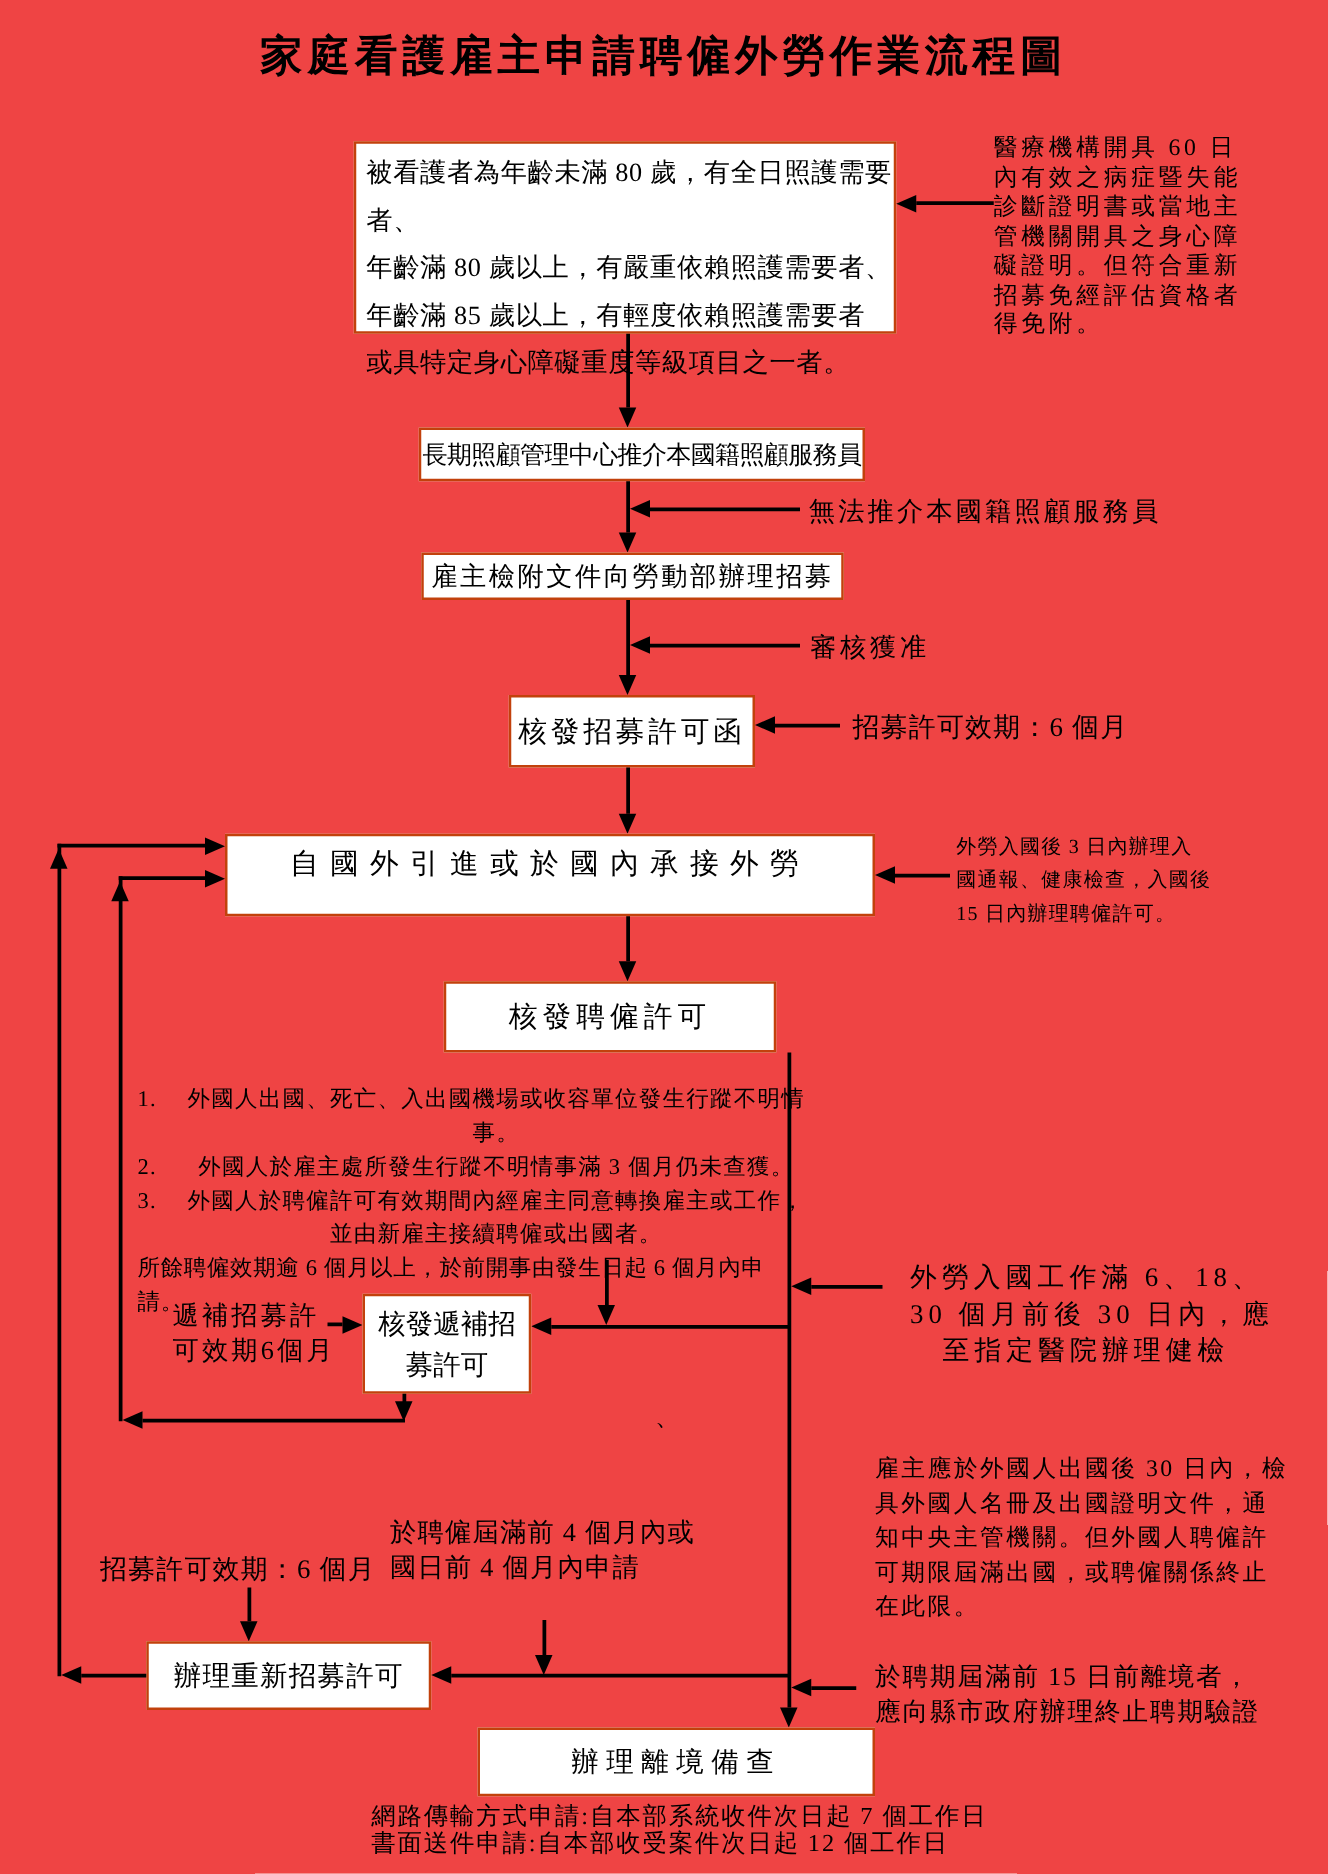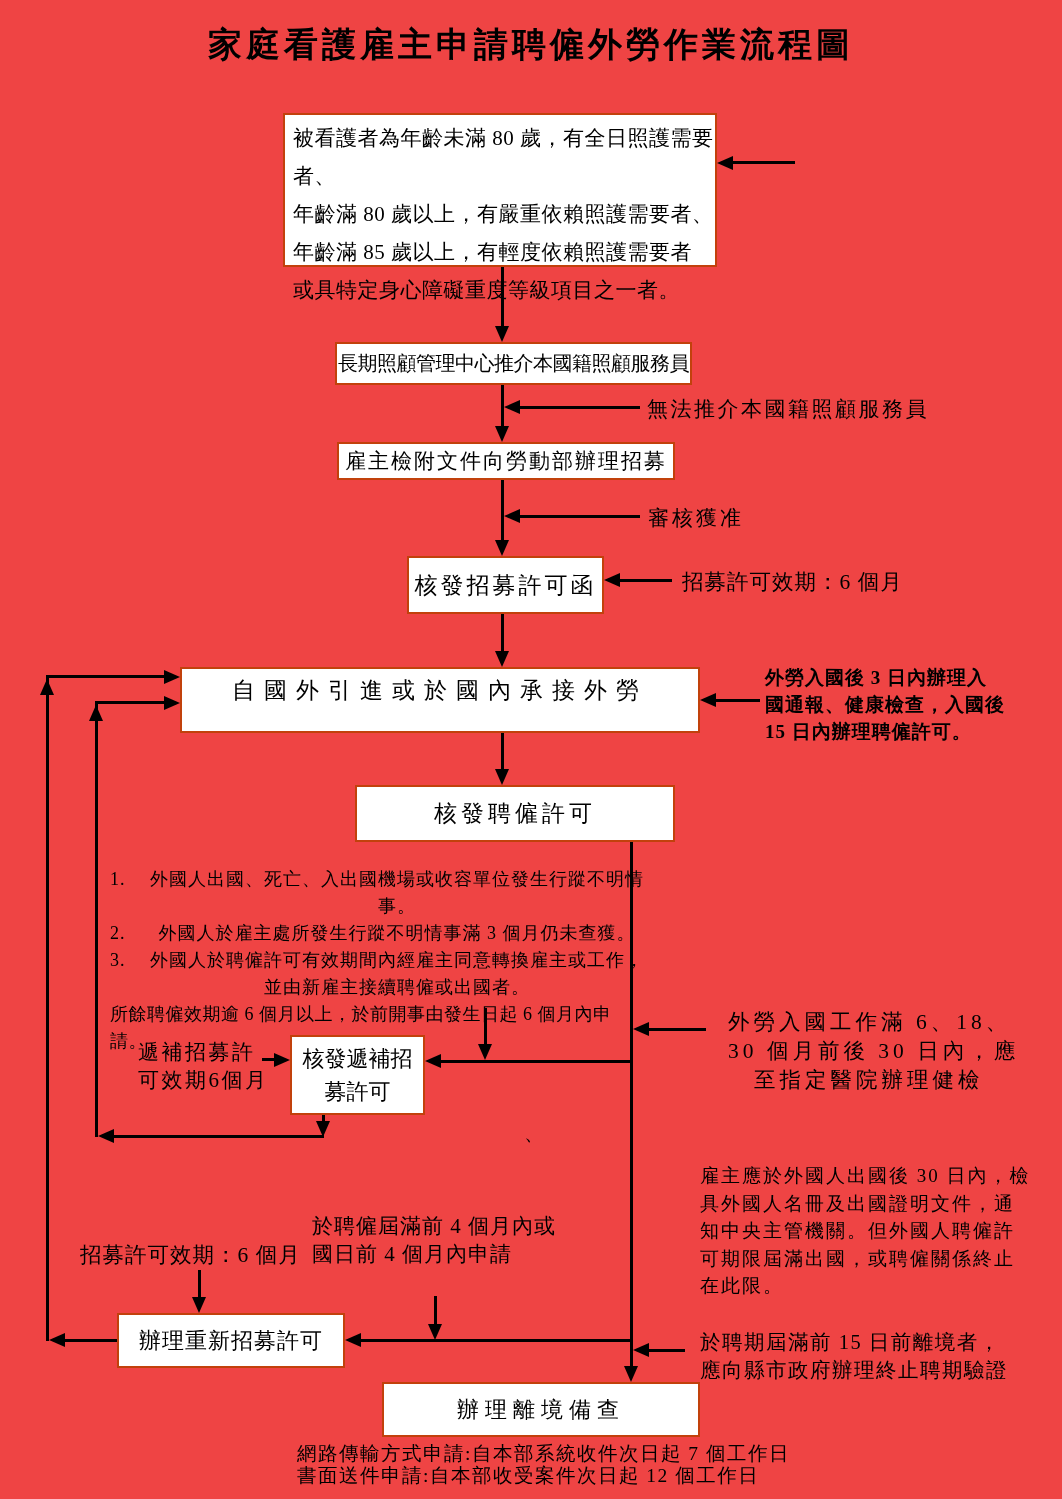--- a/index.html
+++ b/index.html
@@ -34,20 +34,29 @@
 
   <div class="box" style="left:283px;top:113px;width:434px;height:154px;">
     <div class="b1text">
       <div>被看護者為年齡未滿 80 歲，有全日照護需要者、</div>
       <div>年齡滿 80 歲以上，有嚴重依賴照護需要者、</div>
       <div>年齡滿 85 歲以上，有輕度依賴照護需要者</div>
       <div>或具特定身心障礙重度等級項目之一者。</div>
     </div>
   </div>
 
+  <div class="note" style="left:795px;top:107px;font-size:19px;line-height:23.5px;letter-spacing:3px;">
+    <div>醫療機構開具 60 日</div>
+    <div>內有效之病症暨失能</div>
+    <div>診斷證明書或當地主</div>
+    <div>管機關開具之身心障</div>
+    <div>礙證明。但符合重新</div>
+    <div>招募免經評估資格者</div>
+    <div>得免附。</div>
+  </div>
 
   <div class="hl" style="left:733px;top:161px;width:62px;"></div>
   <div class="ah ah-left" style="left:717px;top:156px;"></div>
 
   <div class="vl" style="left:501px;top:267px;height:59px;"></div>
   <div class="ah ah-down" style="left:495px;top:326px;"></div>
 
   <div class="box center" style="left:335px;top:342px;width:357px;height:43px;font-size:20px;letter-spacing:-0.5px;">
     <span>長期照顧管理中心推介本國籍照顧服務員</span>
   </div>
@@ -82,42 +91,42 @@
     <div>招募許可效期：6 個月</div>
   </div>
 
   <div class="vl" style="left:501px;top:614px;height:37px;"></div>
   <div class="ah ah-down" style="left:495px;top:651px;"></div>
 
   <div class="box" style="left:180px;top:667px;width:520px;height:66px;font-size:23px;letter-spacing:9px;text-align:center;padding-top:6px;">
     <span>自國外引進或於國內承接外勞</span>
   </div>
 
-  <div class="note" style="left:765px;top:664px;font-size:19px;line-height:27px;letter-spacing:1px;font-weight:bold;">
+  <div class="note" style="left:765px;top:664px;font-size:16px;line-height:27px;letter-spacing:1px;">
     <div>外勞入國後 3 日內辦理入</div>
     <div>國通報、健康檢查，入國後</div>
     <div>15 日內辦理聘僱許可。</div>
   </div>
   <div class="hl" style="left:716px;top:699px;width:44px;"></div>
   <div class="ah ah-left" style="left:700px;top:693px;"></div>
 
   <div class="vl" style="left:46px;top:675px;height:666px;"></div>
   <div class="hl" style="left:46px;top:675px;width:118px;"></div>
   <div class="ah ah-right" style="left:164px;top:670px;"></div>
   <div class="ah ah-up" style="left:40px;top:679px;"></div>
 
   <div class="vl" style="left:95px;top:701px;height:436px;"></div>
   <div class="hl" style="left:95px;top:701px;width:69px;"></div>
   <div class="ah ah-right" style="left:164px;top:696px;"></div>
   <div class="ah ah-up" style="left:89px;top:705px;"></div>
 
   <div class="vl" style="left:501px;top:733px;height:36px;"></div>
   <div class="ah ah-down" style="left:495px;top:769px;"></div>
 
-  <div class="box center" style="left:355px;top:785px;width:320px;height:57px;font-size:23px;letter-spacing:4px;">
+  <div class="box center" style="left:355px;top:785px;width:266px;height:57px;font-size:23px;letter-spacing:4px;">
     <span>核發聘僱許可</span>
   </div>
 
   <div class="vl" style="left:630px;top:842px;height:524px;"></div>
   <div class="ah ah-down" style="left:624px;top:1366px;"></div>
 
   <div class="note cond" style="left:110px;top:866px;width:534px;">
     <div class="cond-item">
       <span class="cond-num">1.</span>
       <span class="cond-text" style="white-space:normal;">外國人出國、死亡、入出國機場或收容單位發生行蹤不明情事。</span>

